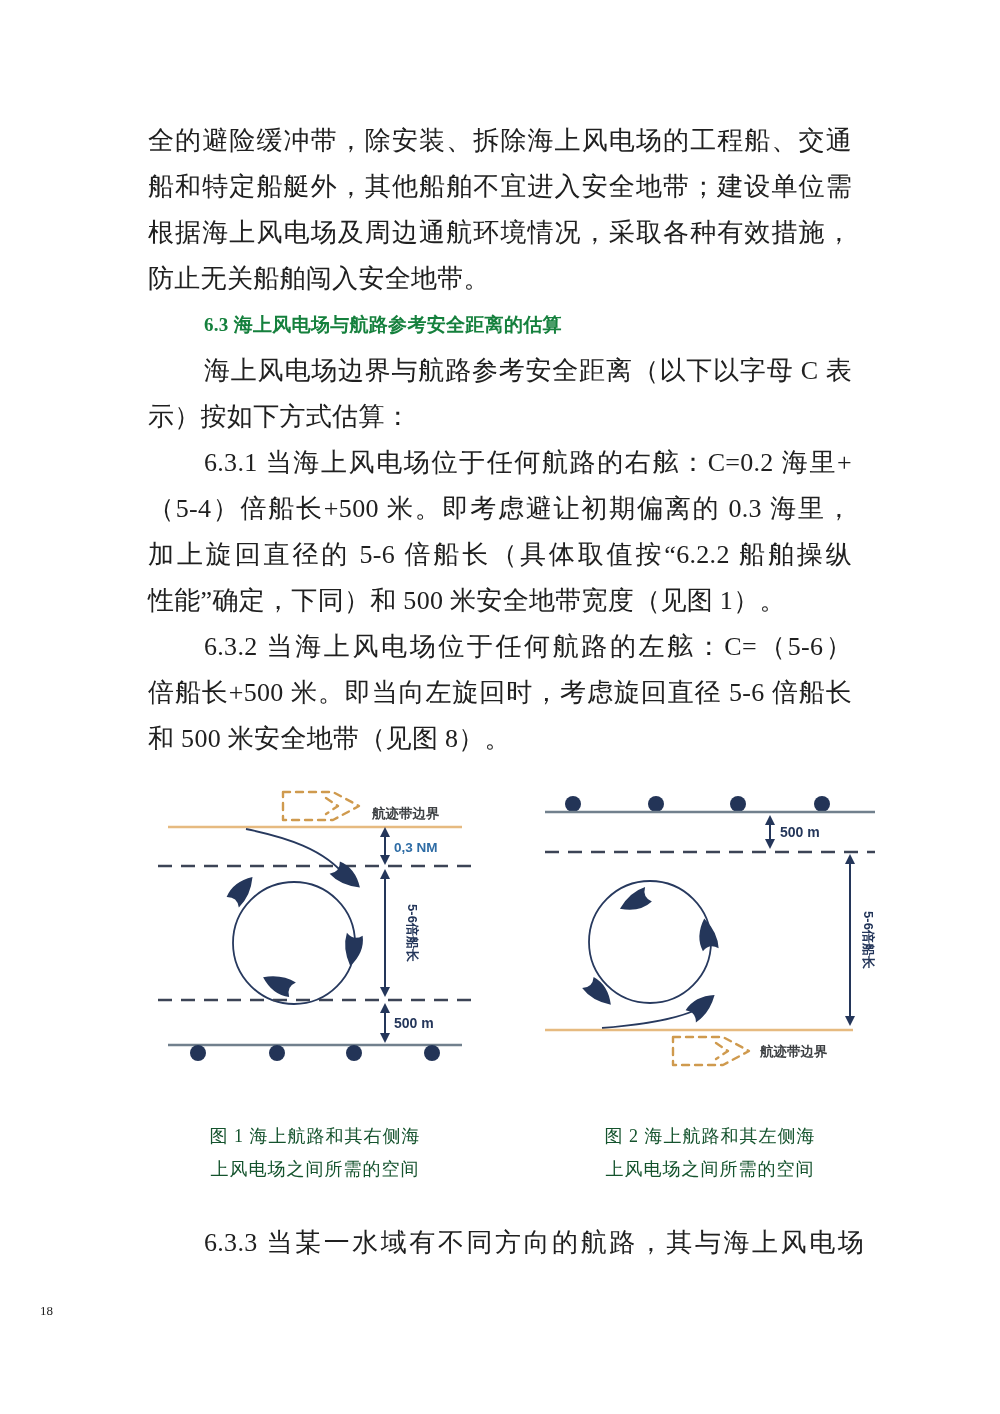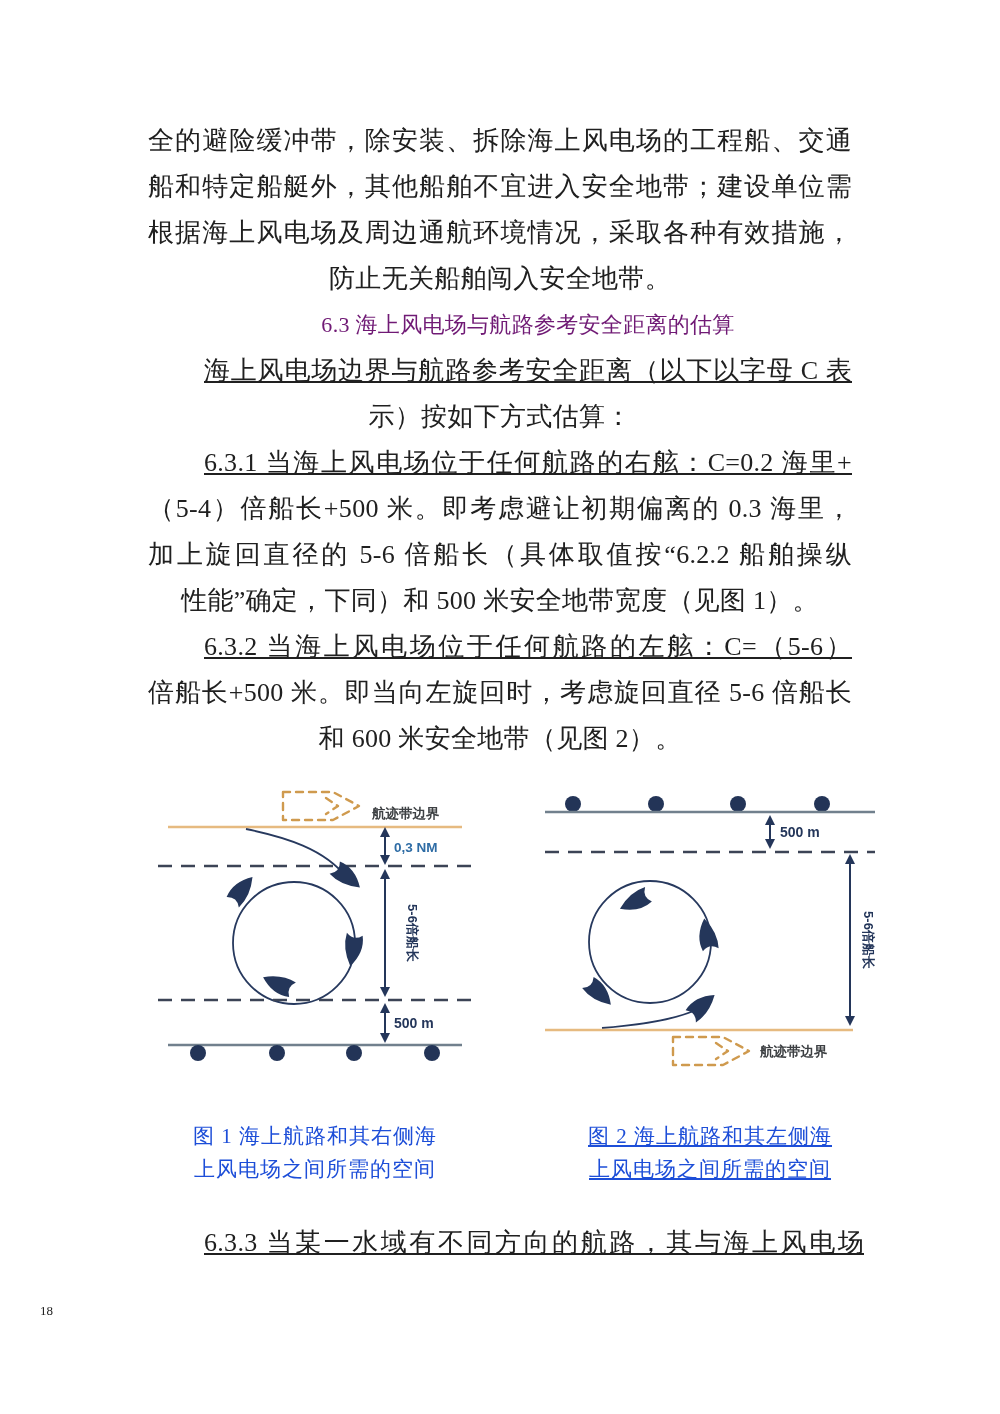--- a/index.html
+++ b/index.html
@@ -4,30 +4,30 @@
 <style>
   html,body { margin:0; padding:0; background:#e9e9e9; }
   .page {
     position:relative; width:1000px; height:1414px; margin:0 auto;
     background:#ffffff; overflow:hidden;
     font-family:"Liberation Serif","DejaVu Serif",serif; color:#1f1f1f;
   }
   .text-col { position:absolute; left:148px; top:118px; width:704px; }
   .line {
     display:block; font-size:26px; line-height:46px; height:46px;
-    color:#202020; letter-spacing:0.3px;text-align:center;
+    color:#202020; letter-spacing:0.3px;
   }
   .fill { text-align:justify; text-align-last:justify; }
-  .ind  { text-indent:56px;text-decoration:underline; }
-  .heading { font-weight:normal; text-indent:56px; color:#701a75; margin:0; font-size:22px; }
+  .ind  { text-indent:56px; }
+  .heading { font-weight:bold; text-indent:56px; color:#15803d; margin:0; font-size:19px; }
   .para { margin:0; padding:0; }
   .fig { position:absolute; }
   .caption {
     position:absolute; top:1120px; text-align:center;
-    font-size:21px; line-height:33px; color:#1d4ed8; letter-spacing:1px;
+    font-size:18px; line-height:33px; color:#14532d; letter-spacing:1px;
   }
   .p633 { position:absolute; left:148px; top:1220px; width:716px; }
   .page-number {
     position:absolute; top:1303px; left:0; width:1000px; 
     font-size:13px; color:#222;padding-left:40px;
   }
   
   .orange-line { stroke:#e6ba80; stroke-width:2.4; fill:none; }
   .ship-dash { stroke:#cf9a4e; stroke-width:2.4; fill:none;
                stroke-dasharray:7 6; stroke-linejoin:round; stroke-linecap:round; }
@@ -62,21 +62,21 @@
     </div>
     <div class="para">
       <span class="line fill ind">6.3.1 当海上风电场位于任何航路的右舷：C=0.2 海里+</span>
       <span class="line fill">（5-4）倍船长+500 米。即考虑避让初期偏离的 0.3 海里，</span>
       <span class="line fill">加上旋回直径的 5-6 倍船长（具体取值按“6.2.2 船舶操纵</span>
       <span class="line">性能”确定，下同）和 500 米安全地带宽度（见图 1）。</span>
     </div>
     <div class="para">
       <span class="line fill ind">6.3.2 当海上风电场位于任何航路的左舷：C=（5-6）</span>
       <span class="line fill">倍船长+500 米。即当向左旋回时，考虑旋回直径 5-6 倍船长</span>
-      <span class="line">和 600 米安全地带（见图 2）。</span>
+      <span class="line">和 500 米安全地带（见图 8）。</span>
     </div>
   </div>
 
   <svg class="fig" style="left:150px; top:785px;" width="330" height="310" viewBox="0 0 330 310">
     <path class="ship-dash" d="M133,7 h50 l26,14 l-26,14 h-50 z"></path>
     <path class="ship-dash" d="M176,13 l12,8 l-12,8"></path>
     <line class="orange-line" x1="18" y1="42" x2="312" y2="42"></line>
     <text class="fig-label" x="222" y="33">航迹带边界</text>
 
     <line class="arrow-line" x1="235" y1="48" x2="235" y2="74"></line>
@@ -141,21 +141,21 @@
     <line class="orange-line" x1="5" y1="245" x2="313" y2="245"></line>
     <path class="ship-dash" d="M133,252 h50 l26,14 l-26,14 h-50 z"></path>
     <path class="ship-dash" d="M176,258 l12,8 l-12,8"></path>
     <text class="fig-label" x="220" y="271">航迹带边界</text>
   </svg>
 
   <div class="caption" style="left:150px; width:330px;">
     <div class="cap-line">图 1 海上航路和其右侧海</div>
     <div class="cap-line">上风电场之间所需的空间</div>
   </div>
-  <div class="caption" style="left:540px; width:340px;text-decoration:underline;">
+  <div class="caption" style="left:540px; width:340px;">
     <div class="cap-line">图 2 海上航路和其左侧海</div>
     <div class="cap-line">上风电场之间所需的空间</div>
   </div>
 
   <div class="para p633">
     <span class="line fill ind">6.3.3 当某一水域有不同方向的航路，其与海上风电场</span>
   </div>
 
   <div class="page-number">18</div>
 

